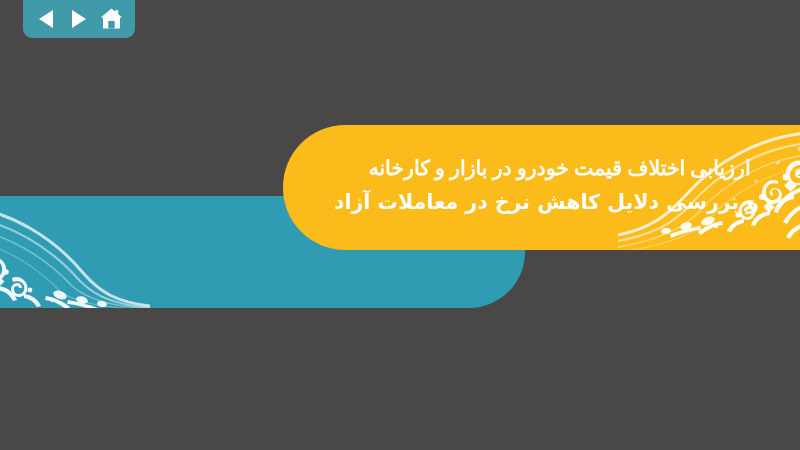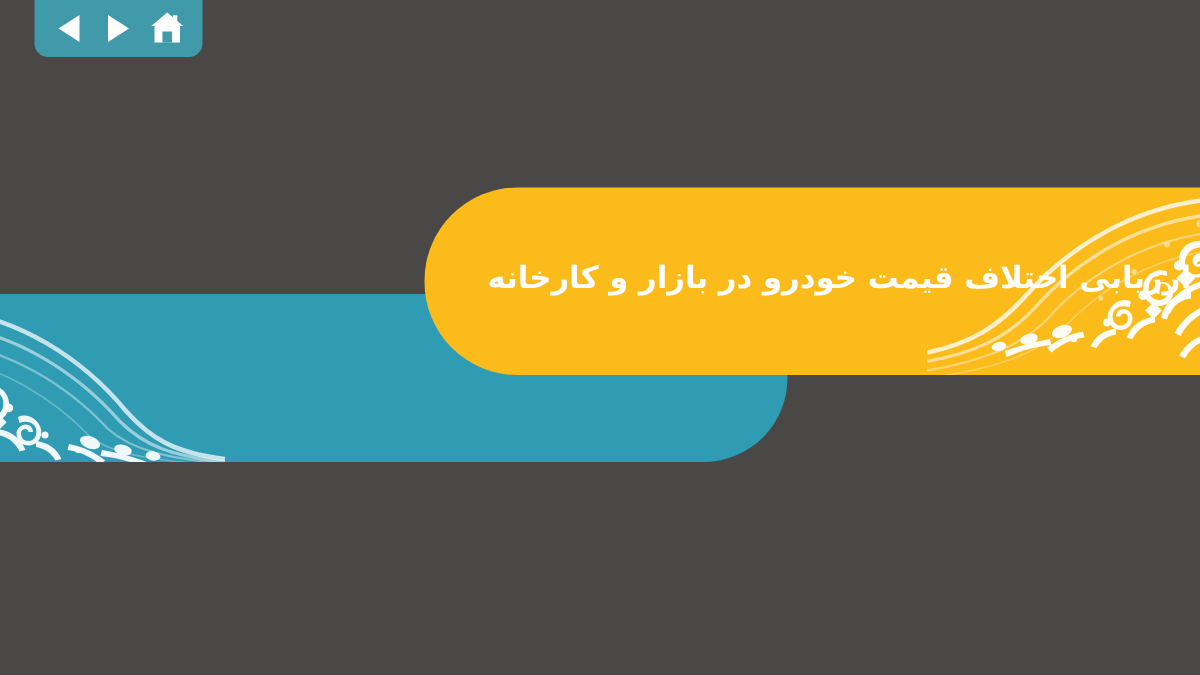--- a/index.html
+++ b/index.html
@@ -115,20 +115,21 @@
     font-size: 20.5px;
     line-height: 1.62;
     font-weight: 600;
     white-space: nowrap;
     text-align: center;
     font-family: "DejaVu Sans", sans-serif;
     letter-spacing: 0px;
   }
   .title-line.line-1 {
     margin-right: -26px;
+    font-family: Liberation Serif, serif;
   }
 </style>
 </head>
 <body>
 
 <div class="slide">
 
   <div class="navbar">
 
     <button class="nav-btn" title="previous">
@@ -243,15 +244,16 @@
         <circle cx="182" cy="24" r="2.4"></circle>
         <circle cx="160" cy="38" r="2.0"></circle>
         <circle cx="138" cy="56" r="1.8"></circle>
         <circle cx="116" cy="74" r="1.6"></circle>
       </g>
     </svg>
   </div>
 
   <div class="title-wrap">
     <div class="title-line line-1">ارزیابی اختلاف قیمت خودرو در بازار و کارخانه</div>
+    <div class="title-line line-2">و بررسی دلایل کاهش نرخ در معاملات آزاد</div>
   </div>
 
 </div>
 
 </body></html>

